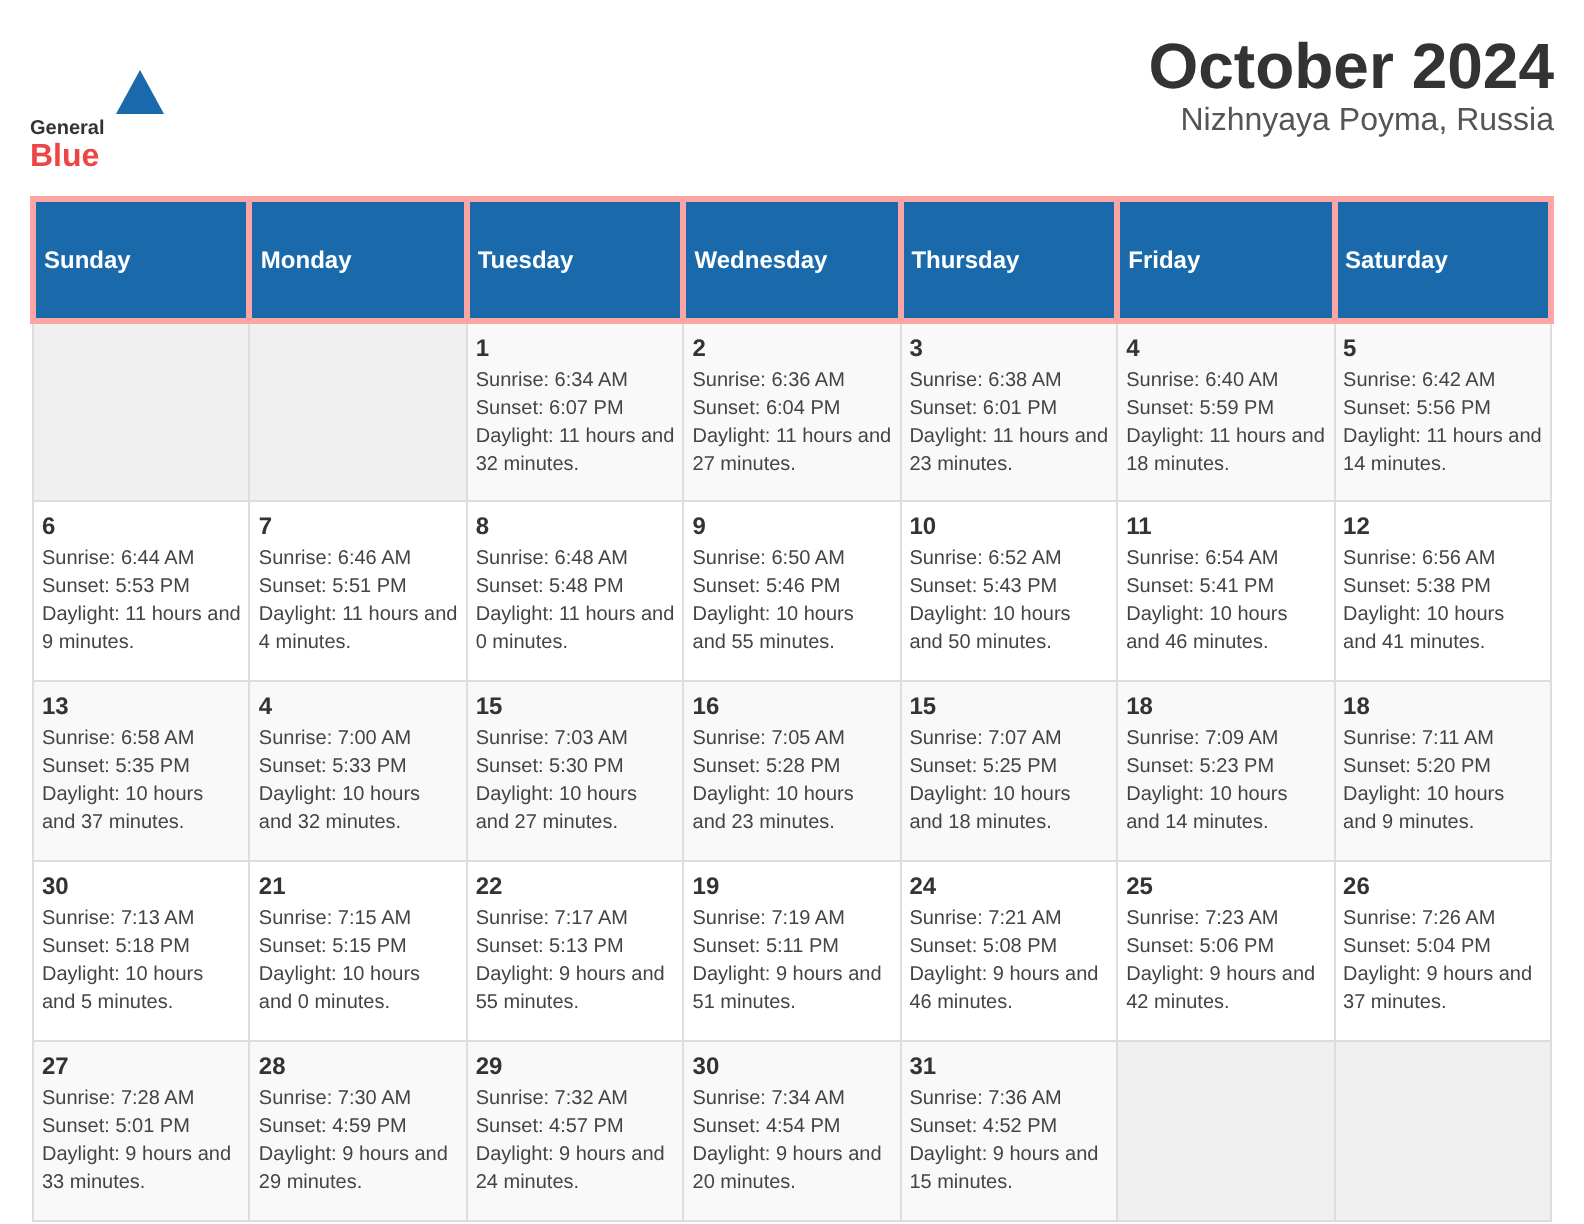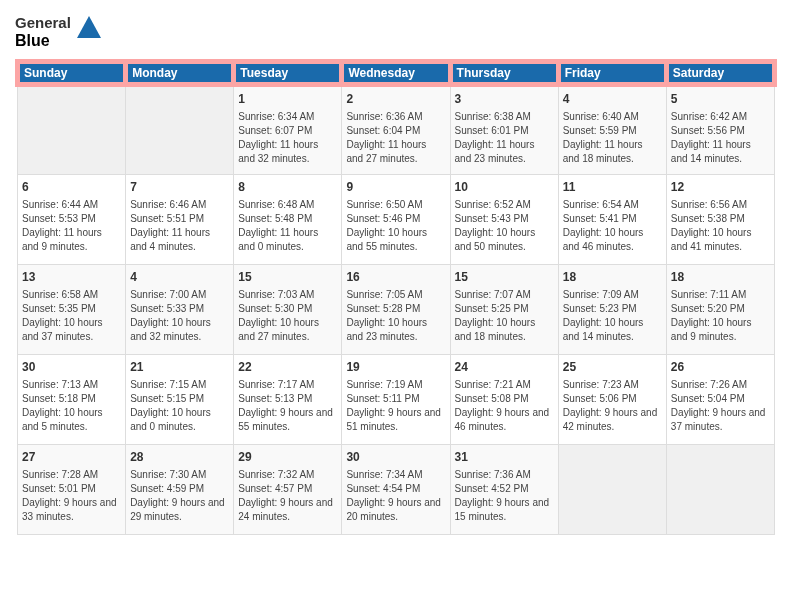--- a/index.html
+++ b/index.html
@@ -19,28 +19,29 @@
     .logo {
       display: flex;
       align-items: center;
     }
     .logo-text {
       display: flex;
       flex-direction: column;
       line-height: 1.1;
     }
     .logo-general {
-      font-size: 15px;
+      font-size: 10px;
       font-weight: bold;
       color: #333;
+      margin-top: 44px;
     }
     .logo-blue {
       font-size: 16px;
       font-weight: bold;
-      color: #000000;
+      color: #ef4444;
     }
     .logo-icon {
       width: 28px;
       height: 28px;
       margin-left: 4px;
       position: relative;
       top: -4px;
     }
     .title-block {
       text-align: right;
@@ -57,25 +58,25 @@
     table {
       width: 100%;
       border-collapse: collapse;
       font-size: 11px;
     }
     thead tr {
       background-color: #1a6aab;
       color: #fff;
     }
     thead th {
-      padding: 2px 4px;
+      padding: 22px 4px;
       text-align: left;
       font-size: 12px;
       font-weight: bold;
-      border: 5px solid #fca5a5;
+      border: 3px solid #fca5a5;
     }
     tbody tr {
       border-bottom: 1px solid #ddd;
     }
     tbody td {
       vertical-align: top;
       padding: 4px 4px;
       border: 1px solid #ddd;
       height: 90px;
       width: 14.28%;
@@ -108,20 +109,24 @@
 <div class="header">
   <div class="logo">
     <div class="logo-text">
       <span class="logo-general">General</span>
       <span class="logo-blue">Blue</span>
     </div>
     <svg class="logo-icon" viewBox="0 0 28 28">
       <polygon points="14,2 26,24 2,24" fill="#1a6aab"></polygon>
     </svg>
   </div>
+  <div class="title-block">
+    <div class="month-title">October 2024</div>
+    <div class="location-title">Nizhnyaya Poyma, Russia</div>
+  </div>
 </div>
 
 <table>
   <thead>
     <tr>
         <th>Sunday</th>
         <th>Monday</th>
         <th>Tuesday</th>
         <th>Wednesday</th>
         <th>Thursday</th>

